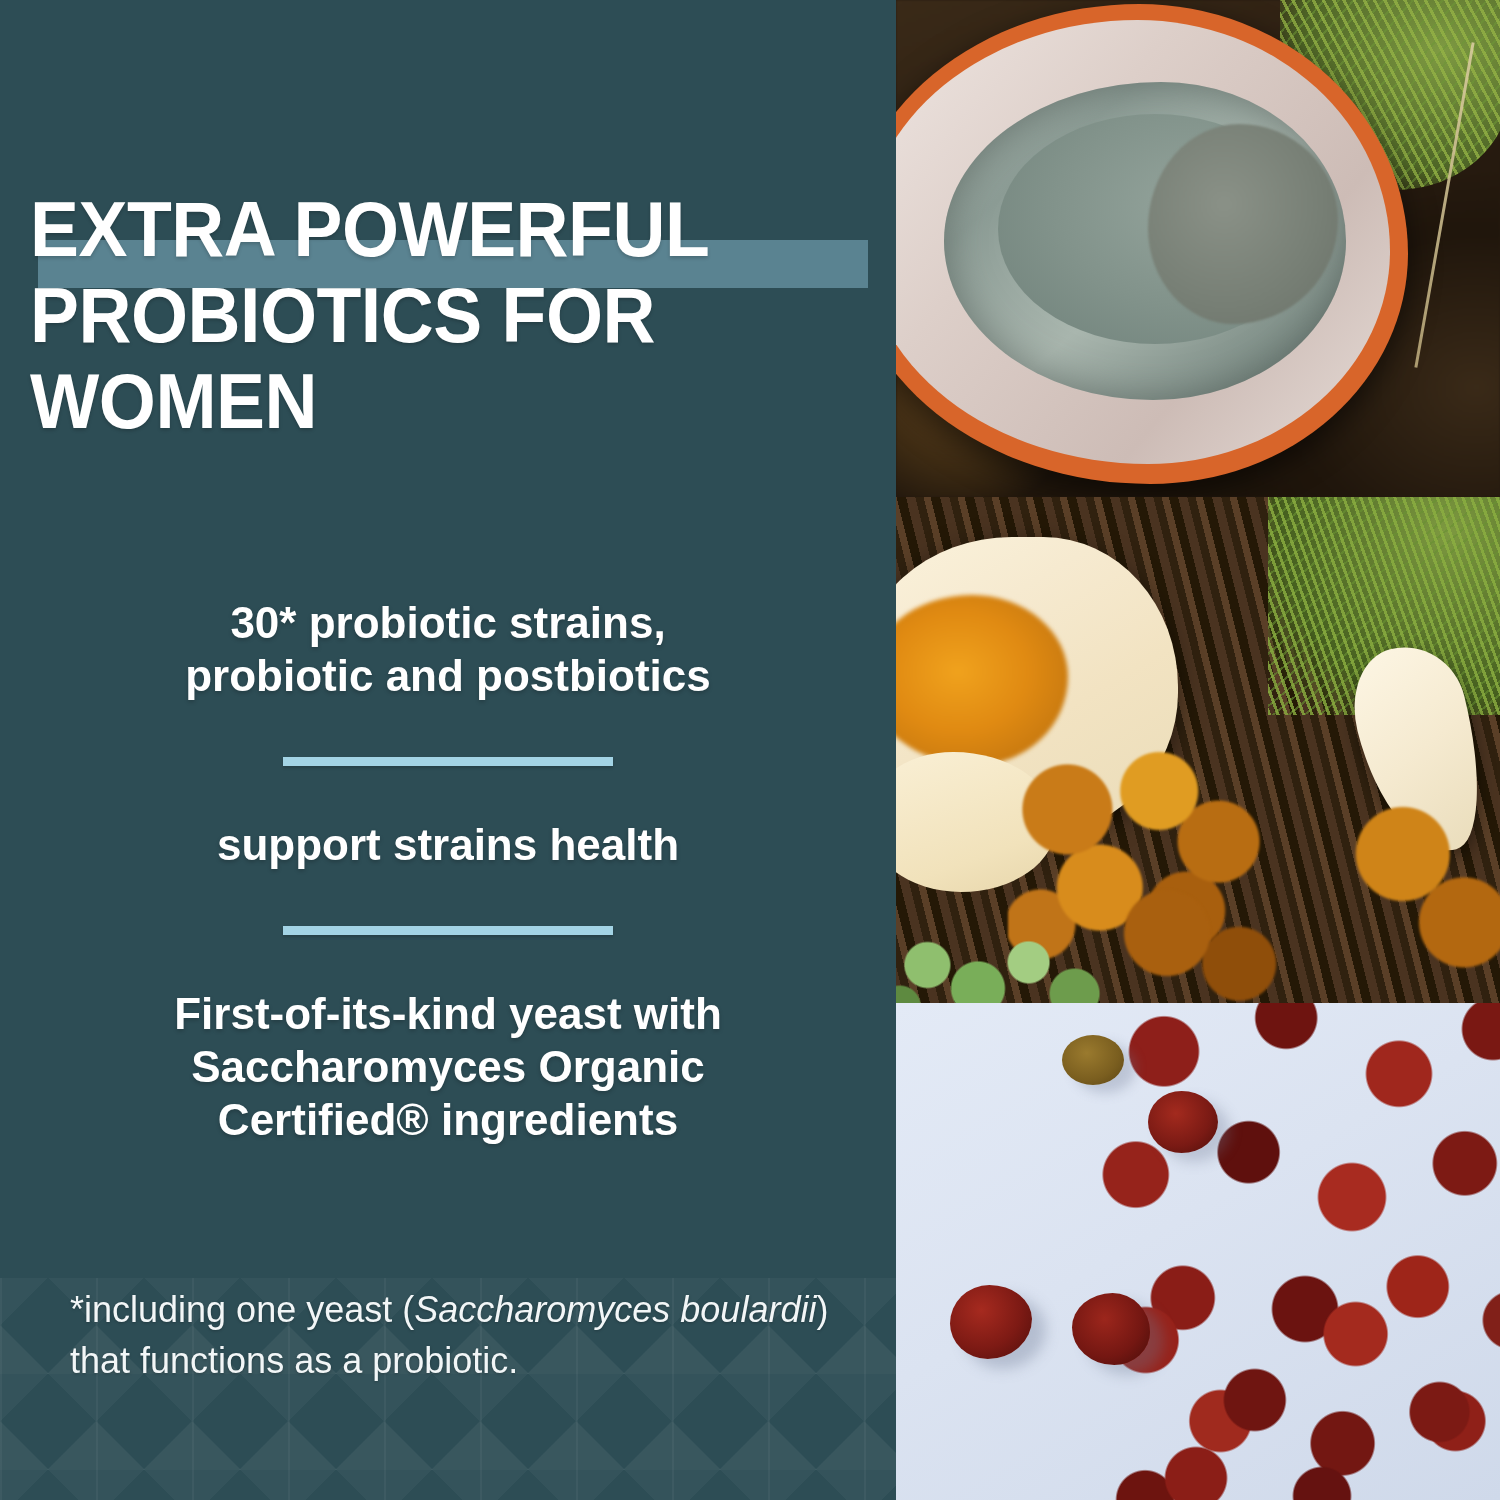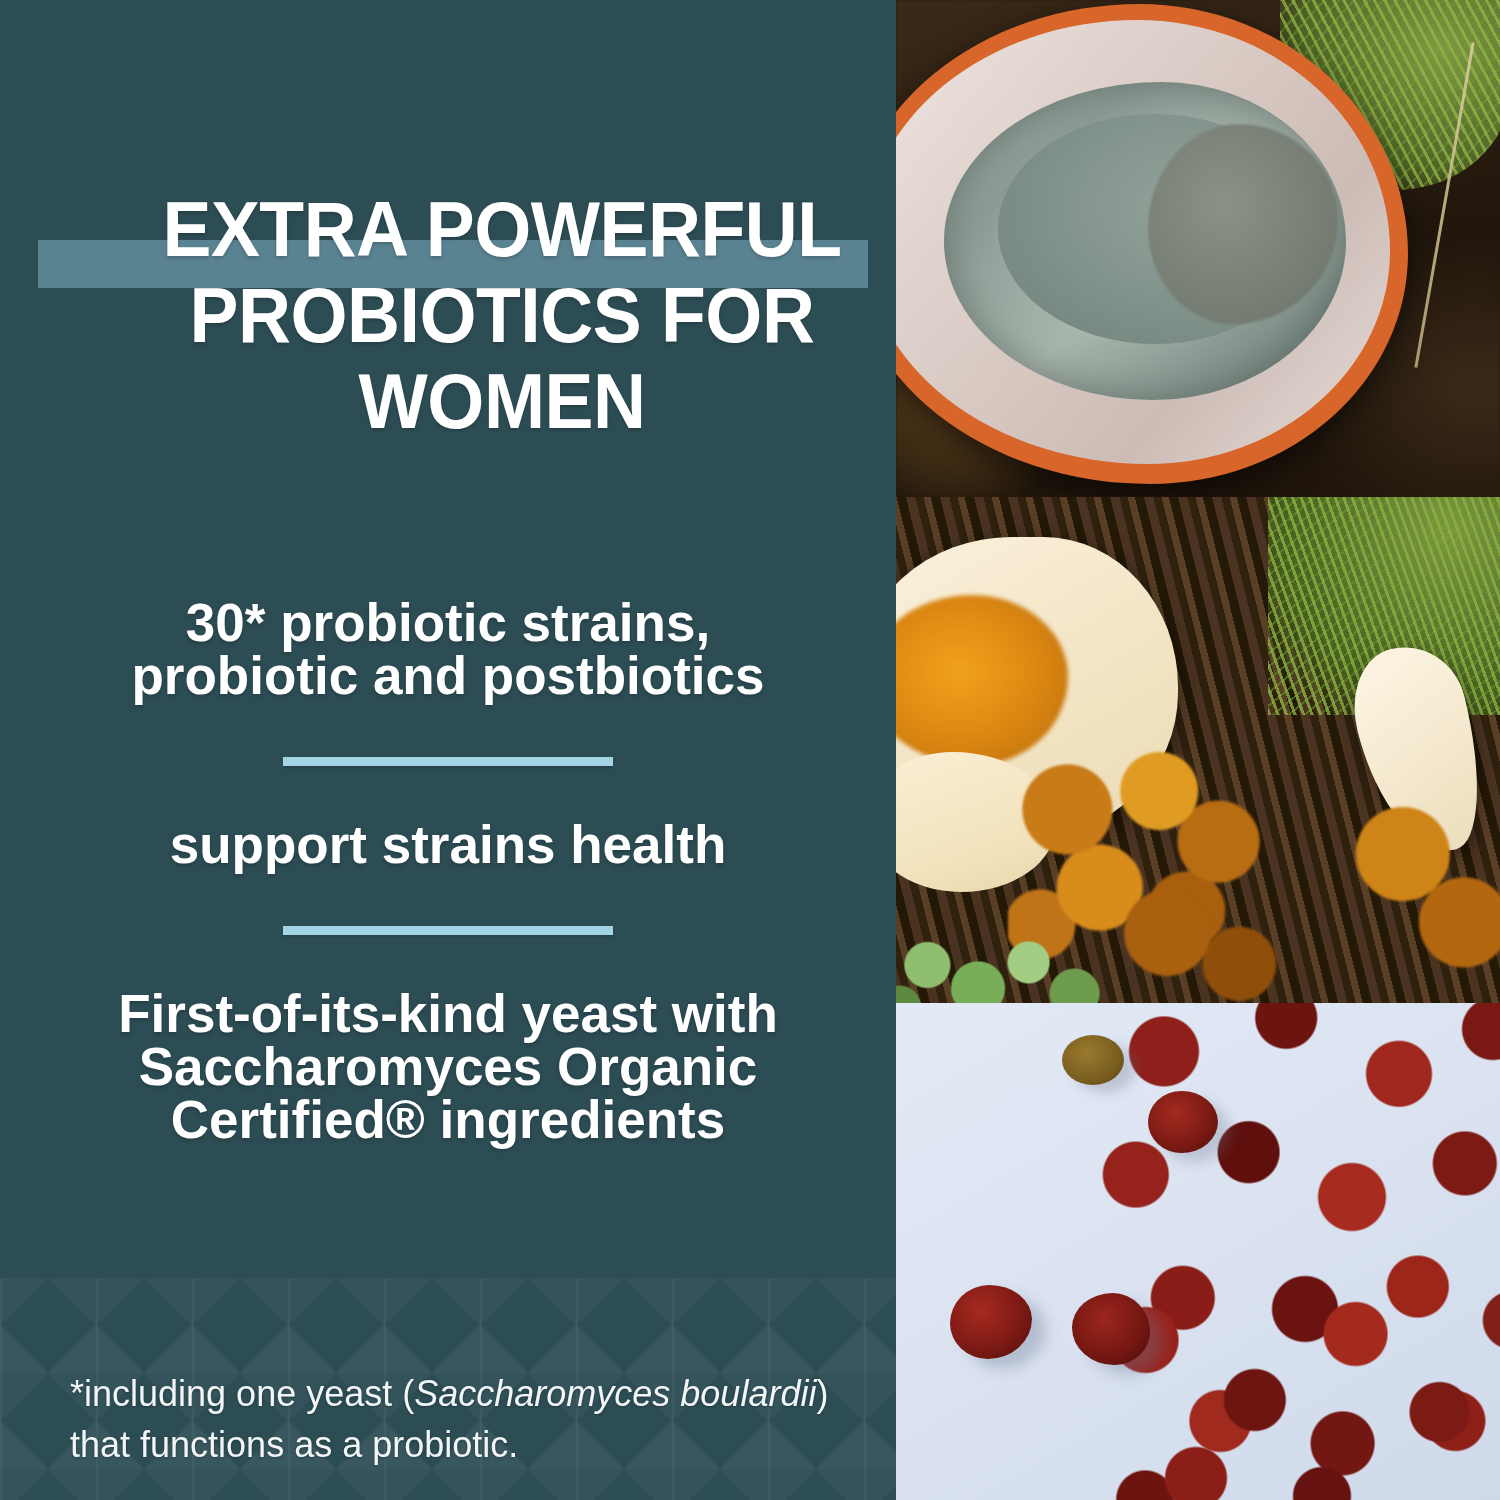--- a/index.html
+++ b/index.html
@@ -30,21 +30,21 @@
   }
   .chevrons::after{
     content:""; position:absolute; inset:0;
     background-image:
       repeating-linear-gradient(90deg, rgba(255,255,255,.045) 0 2px, transparent 2px 96px);
   }
 
   
   .headline {
     position:absolute; left:0; top:186px; width:1004px;
-    text-align:center; z-index:3;
+    z-index:3;
   }
   .hl-line {
     display:block; position:relative;
     color:#ffffff; font-weight:700;
     font-size:78px; line-height:86px;
     letter-spacing:-0.5px;
     text-transform:uppercase;
     font-stretch:condensed;
     transform:scaleX(0.94);
     text-shadow:0 2px 4px rgba(0,0,0,.20);
@@ -56,33 +56,33 @@
     background:#5a8391; z-index:1;
   }
 
   
   .benefits {
     position:absolute; left:0; top:596px; width:896px;
     text-align:center; z-index:3;
   }
   .benefit {
     color:#ffffff; font-weight:700;
-    font-size:53px; line-height:53px;
+    font-size:44px; line-height:53px;
     padding:0 96px;
     text-shadow:0 2px 4px rgba(0,0,0,.22);
   }
   .divider {
     width:330px; height:9px; background:#a3d4e5;
     margin:55px auto 52px auto;
     box-shadow:0 2px 3px rgba(0,0,0,.18);
   }
 
   
   .footnote {
-    position:absolute; left:70px; top:1368px; width:760px;
+    position:absolute; left:70px; top:1284px; width:760px;
     color:#f2f6f7; font-weight:300;
     font-size:36px; line-height:51px;
     text-shadow:0 1px 3px rgba(0,0,0,.25);
     z-index:3;
   }
   .footnote i { font-style:italic; }
 
   
   .photos {
     position:absolute; left:896px; top:0; width:604px; height:1500px;

